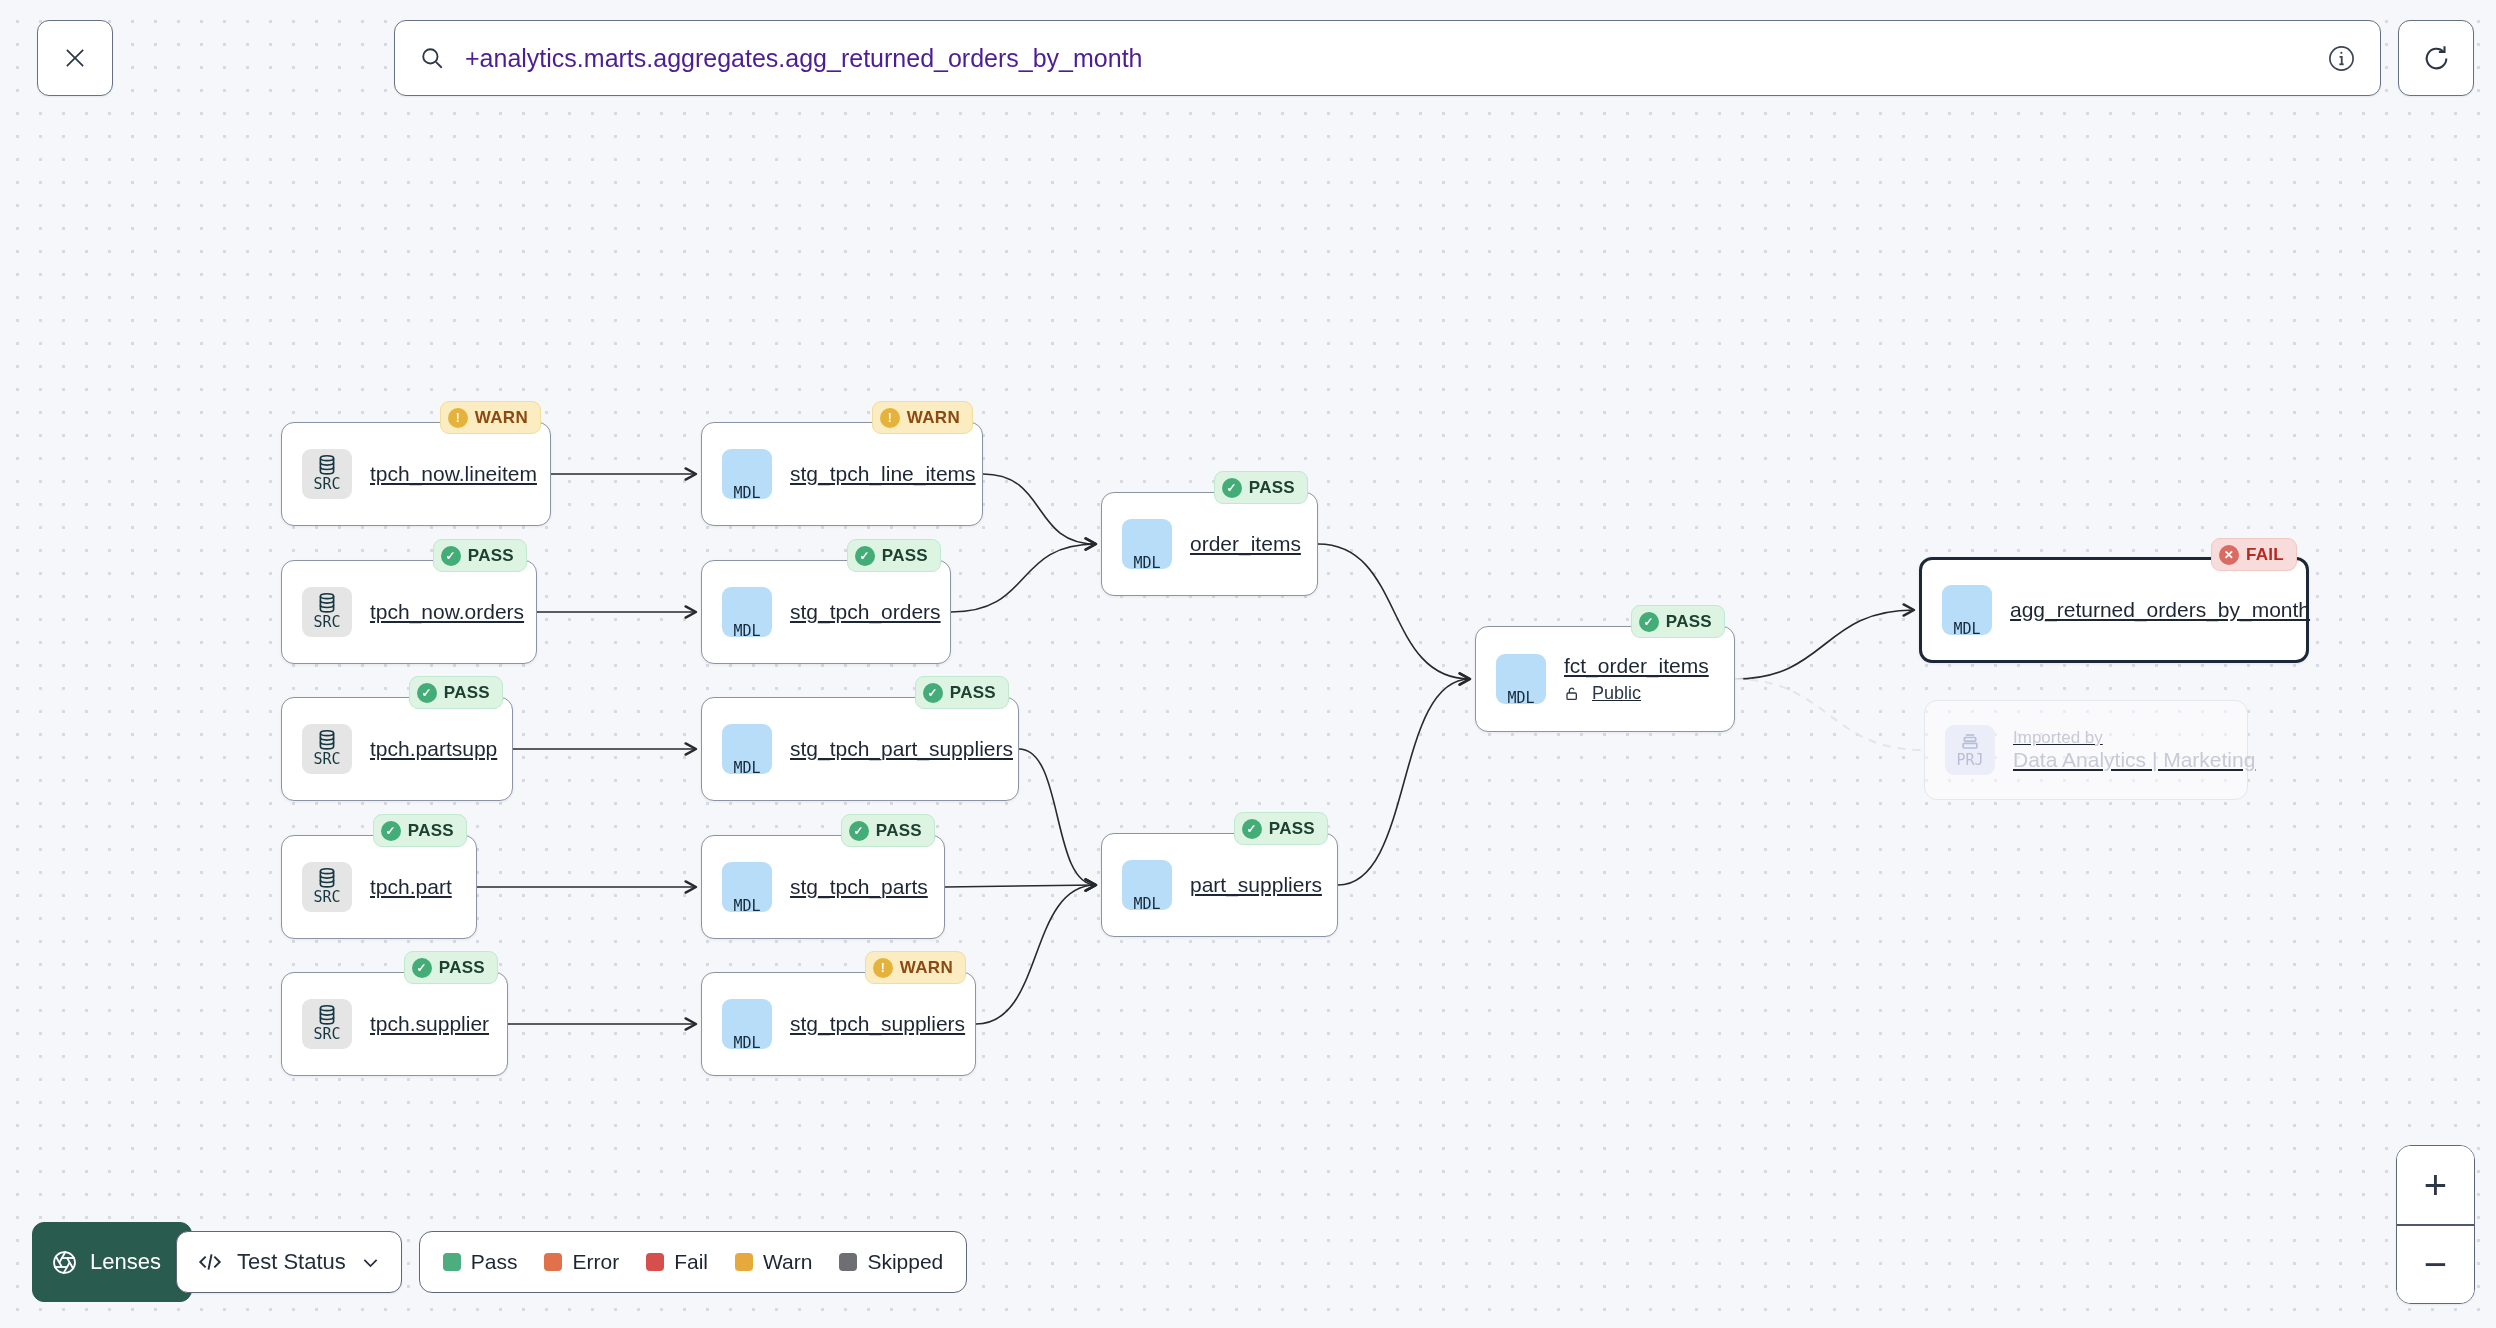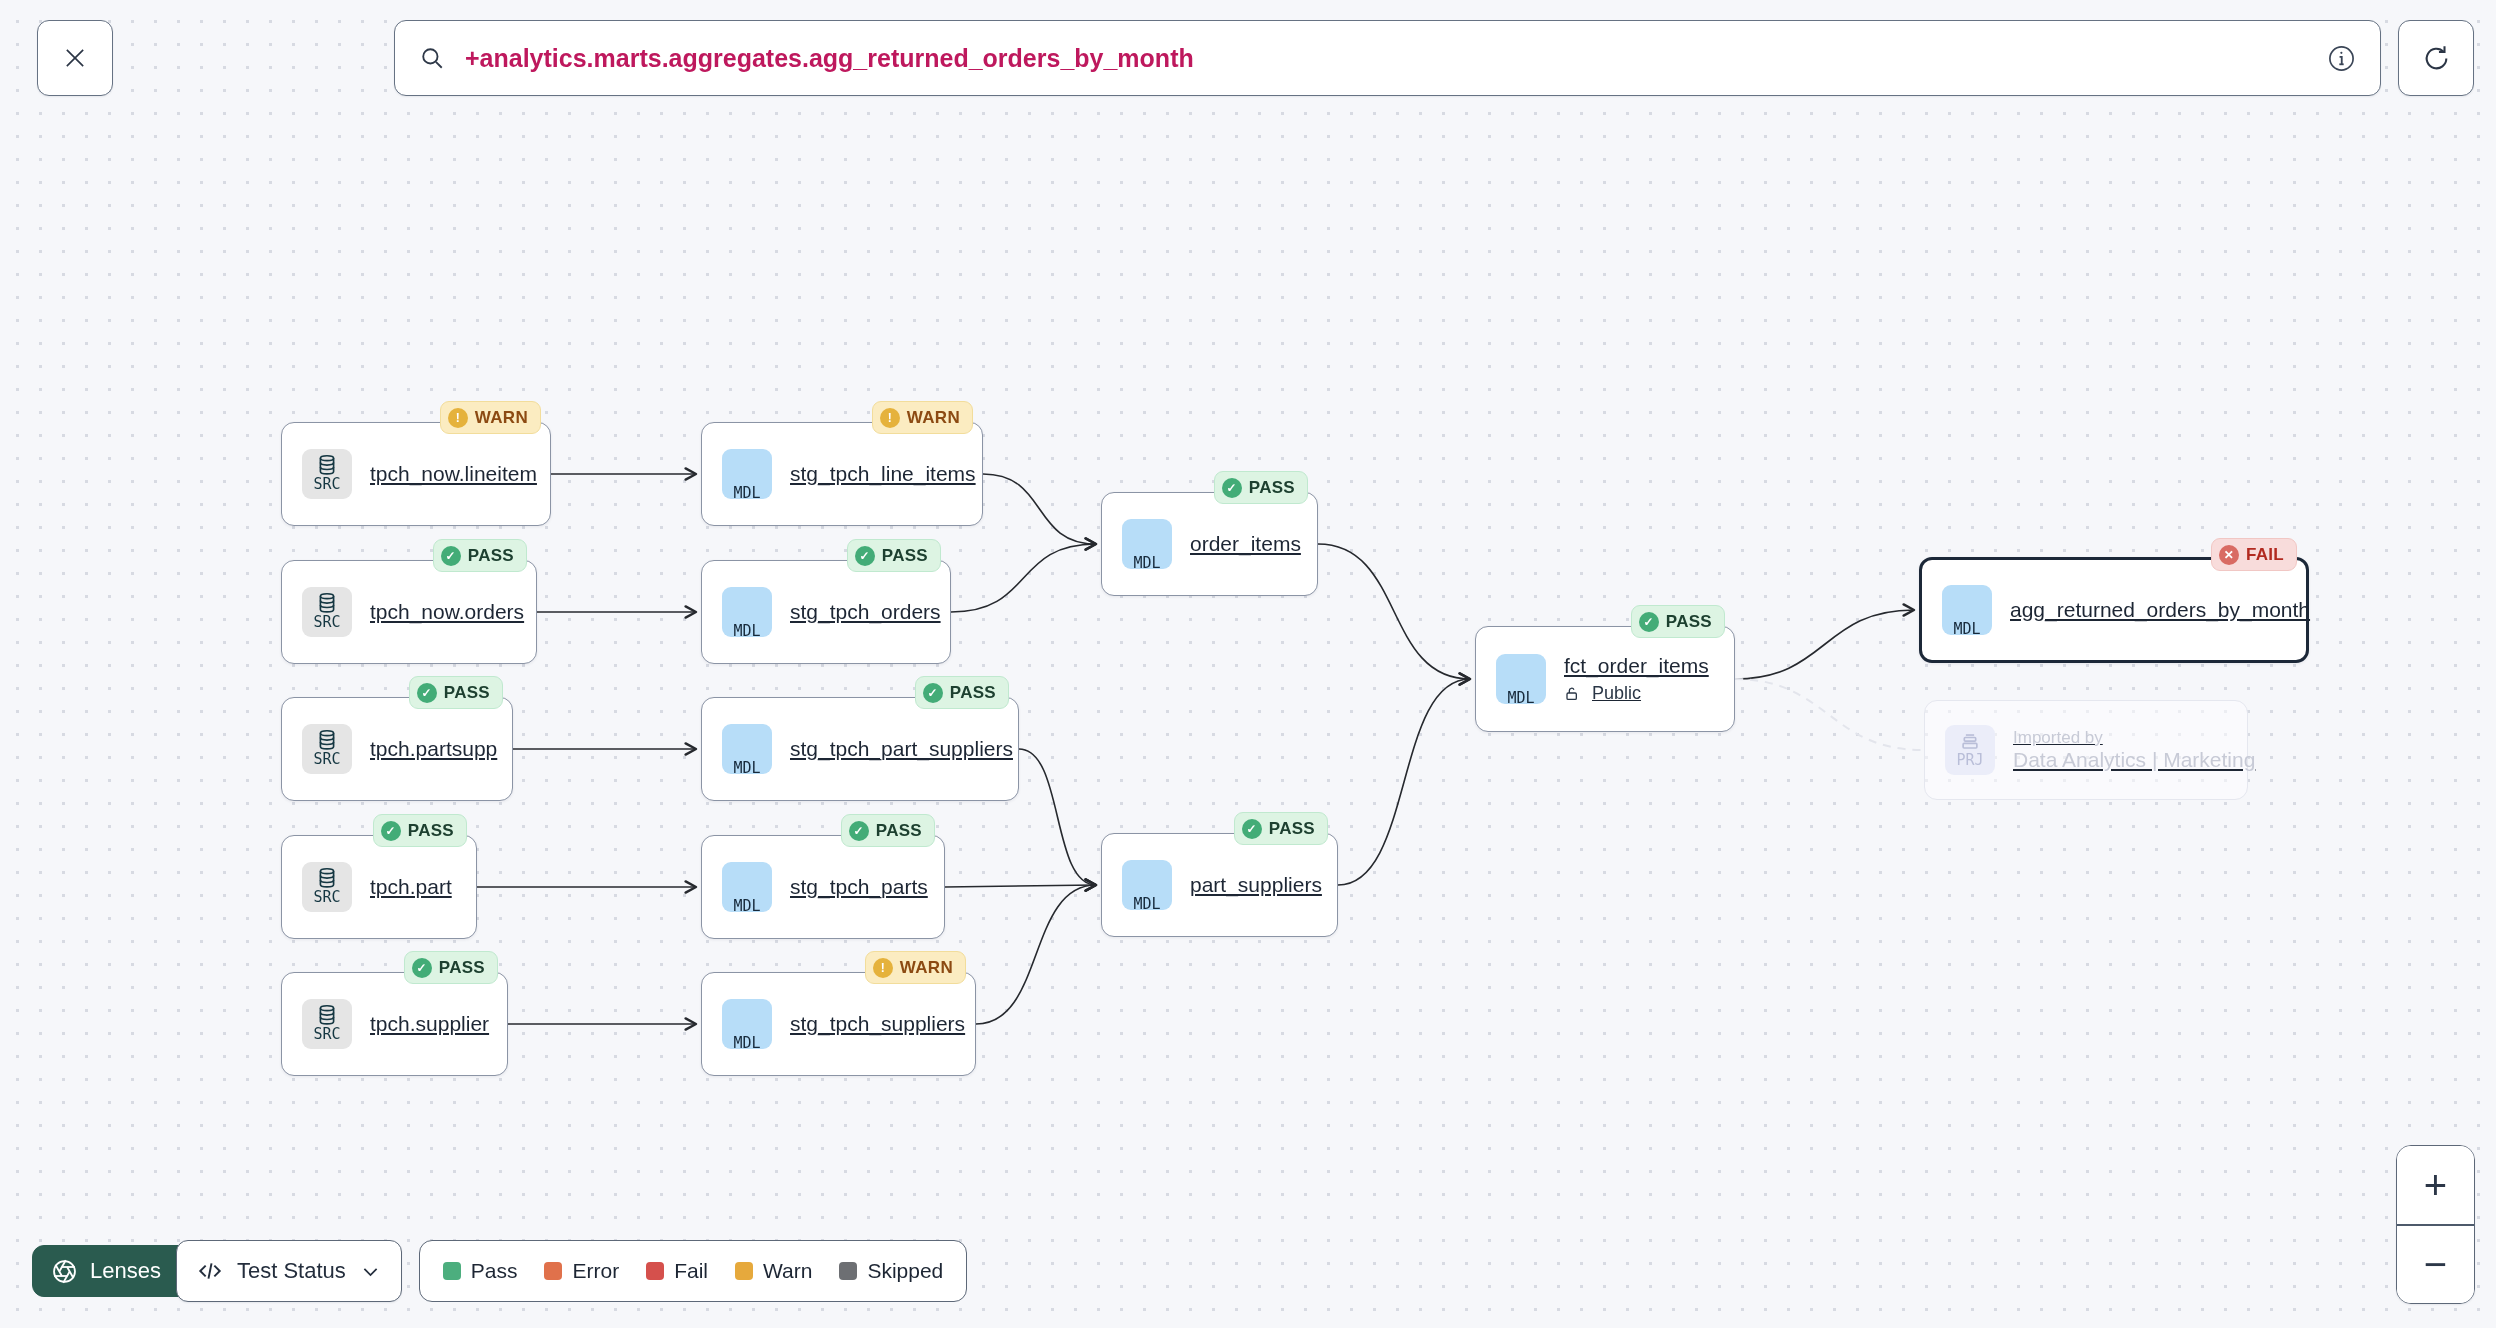--- a/index.html
+++ b/index.html
@@ -25,21 +25,21 @@
   .close-btn  { left:37px;  width:76px; }
   .crumb-btn  { left:129px; width:252px; font-size:22px; color:#1d2634; }
   .search-bar {
     position:absolute; top:20px; left:394px; width:1987px; height:76px;
     background:#fff; border:1.5px solid #667283; border-radius:12px;
     display:flex; align-items:center; gap:18px; padding:0 24px;
     box-shadow:0 1px 2px rgba(20,30,50,.07);
   }
   .search-bar input {
     flex:1; border:none; outline:none; background:transparent;
-    font-family:"Liberation Sans", sans-serif; font-size:25px; color:#be185d;font-weight:bold;
+    font-family:"Liberation Sans", sans-serif; font-size:25px; color:#4c1d95;
   }
   .refresh-btn { left:2398px; width:76px; }
   .icon { display:inline-flex; align-items:center; justify-content:center; flex:none; }
 
   
   #edge-layer { position:absolute; inset:0; }
   .node {
     position:absolute; height:104px; background:#fff;
     border:1.5px solid #8b94a5; border-radius:13px;
     display:flex; align-items:center; gap:18px; padding:0 18px 0 20px;
@@ -79,21 +79,21 @@
   .badge-pass { background:#ddf4e3; border:1px solid #c0e9cf; color:#1d4030; }
   .badge-pass .badge-dot { background:#43ac77; }
   .badge-warn { background:#fbecc1; border:1px solid #f2dd9b; color:#8c4a12; }
   .badge-warn .badge-dot { background:#e5b23c; }
   .badge-fail { background:#f8dcdb; border:1px solid #f1c7c4; color:#b22a20; }
   .badge-fail .badge-dot { background:#d96b63; }
 
   
   .bl-controls { position:absolute; left:32px; bottom:26px; display:flex; align-items:center; }
   .lenses-btn {
-    height:52px; background:#2a5b4f; border:1.5px solid #2a5b4f; border-radius:12px;
+    height:80px; background:#2a5b4f; border:1.5px solid #2a5b4f; border-radius:12px;
     color:#fff; display:flex; align-items:center; gap:12px;
     padding:0 30px 0 18px; margin-right:-16px; font-size:22px; cursor:pointer;
   }
   .lens-select {
     height:62px; background:#fff; border:1.5px solid #5d6878; border-radius:12px;
     display:flex; align-items:center; gap:14px; padding:0 20px;
     font-size:22px; color:#242e3d; position:relative; z-index:1; cursor:pointer;
     box-shadow:0 1px 2px rgba(20,30,50,.07);
   }
   .legend-box {

